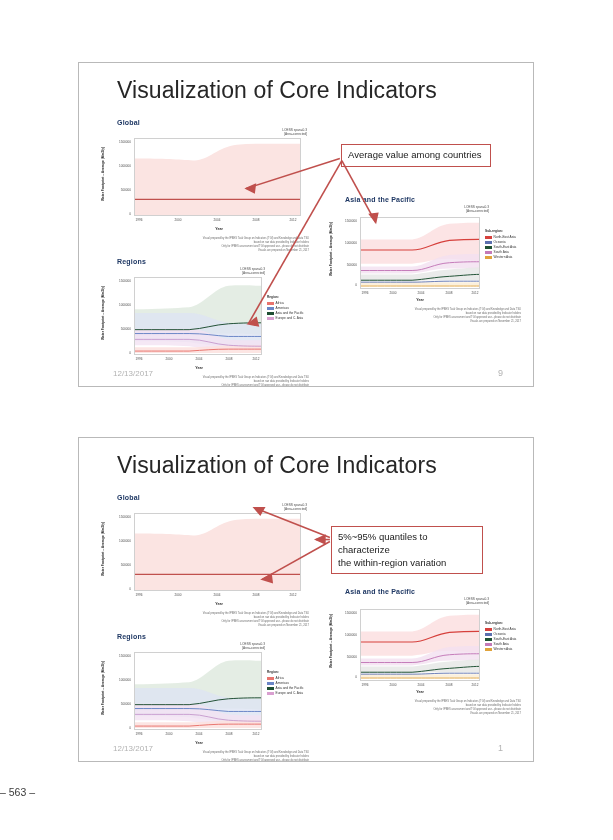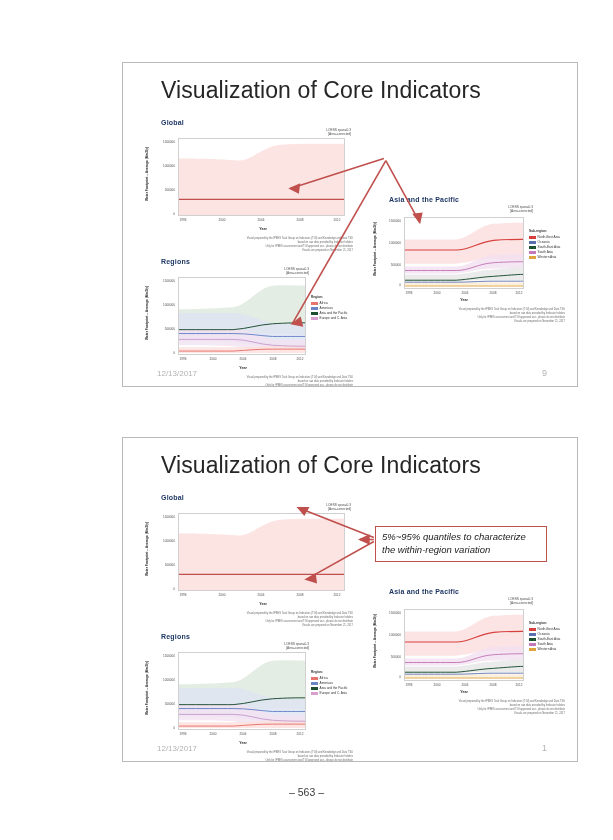--- a/index.html
+++ b/index.html
@@ -15,21 +15,20 @@
 
   
   .slide {
     position: absolute;
     left: 78px;
     width: 456px;
     height: 325px;
     border: 1px solid #b9b9b9;
     background: #ffffff;
     overflow: hidden;
-    margin-left: 44px;
   }
   #slide-10 { top: 62px; }
   #slide-11 { top: 437px; }
 
   .slide-title {
     position:absolute;
     left: 38px; top: 14px;
     font-size: 23px;
     font-weight: 400;
     color: #262626;
@@ -133,21 +132,21 @@
     padding: 4px 6px;
     white-space: pre-line;
   }
   .arrows { position:absolute; inset:0; pointer-events:none; }
 
   
   .folio {
     position: absolute;
     left: 0; right: 0;
     top: 786px;
-    text-align: center;
+    text-align: left;
     font-size: 10.5px;
     color: #3b3b3b;
   }
 </style>
 </head>
 <body>
 
 <div class="page">
 
   <div class="slide" id="slide-10">
@@ -290,20 +289,21 @@
             </div>
         </div>
       </div>
       <div class="axis-x-label" style="left:93px; top:102px;">Year</div>
       <div class="footnote" style="left:44px; top:112px; width:150px;">Visual prepared by the IPBES Task Group on Indicators (TGI) and Knowledge and Data TSU
 based on raw data provided by Indicator holders
 Only for IPBES assessment and TGI approved use - please do not distribute
 Visuals are prepared on November 21, 2017</div>
     </div>
 
+    <div class="callout" style="left:262px; top:81px; width:150px;">Average value among countries</div>
     <svg class="arrows" viewBox="0 0 456 325">
       <g stroke="#c0504d" stroke-width="1.6" fill="#c0504d">
         <line x1="262" y1="96" x2="168" y2="126"></line>
         <polygon points="168,126 177,122 176,130"></polygon>
         <line x1="264" y1="98" x2="298" y2="160"></line>
         <polygon points="298,160 292,152 300,151"></polygon>
         <line x1="264" y1="98" x2="170" y2="262"></line>
         <polygon points="170,262 178,256 180,264"></polygon>
       </g>
     </svg>
@@ -452,21 +452,21 @@
             </div>
         </div>
       </div>
       <div class="axis-x-label" style="left:93px; top:102px;">Year</div>
       <div class="footnote" style="left:44px; top:112px; width:150px;">Visual prepared by the IPBES Task Group on Indicators (TGI) and Knowledge and Data TSU
 based on raw data provided by Indicator holders
 Only for IPBES assessment and TGI approved use - please do not distribute
 Visuals are prepared on November 21, 2017</div>
     </div>
 
-    <div class="callout" style="left:252px; top:88px; width:172px;font-style:italic;">5%~95% quantiles to characterize
+    <div class="callout" style="left:252px; top:88px; width:152px;">5%~95% quantiles to characterize
 the within-region variation</div>
     <svg class="arrows" viewBox="0 0 456 325">
       <g stroke="#c0504d" stroke-width="1.6" fill="#c0504d">
         <line x1="252" y1="100" x2="176" y2="70"></line>
         <polygon points="176,70 186,70 182,77"></polygon>
         <line x1="252" y1="104" x2="184" y2="142"></line>
         <polygon points="184,142 193,137 194,145"></polygon>
         <line x1="252" y1="102" x2="238" y2="102"></line>
         <polygon points="238,102 247,98 247,106"></polygon>
       </g>

